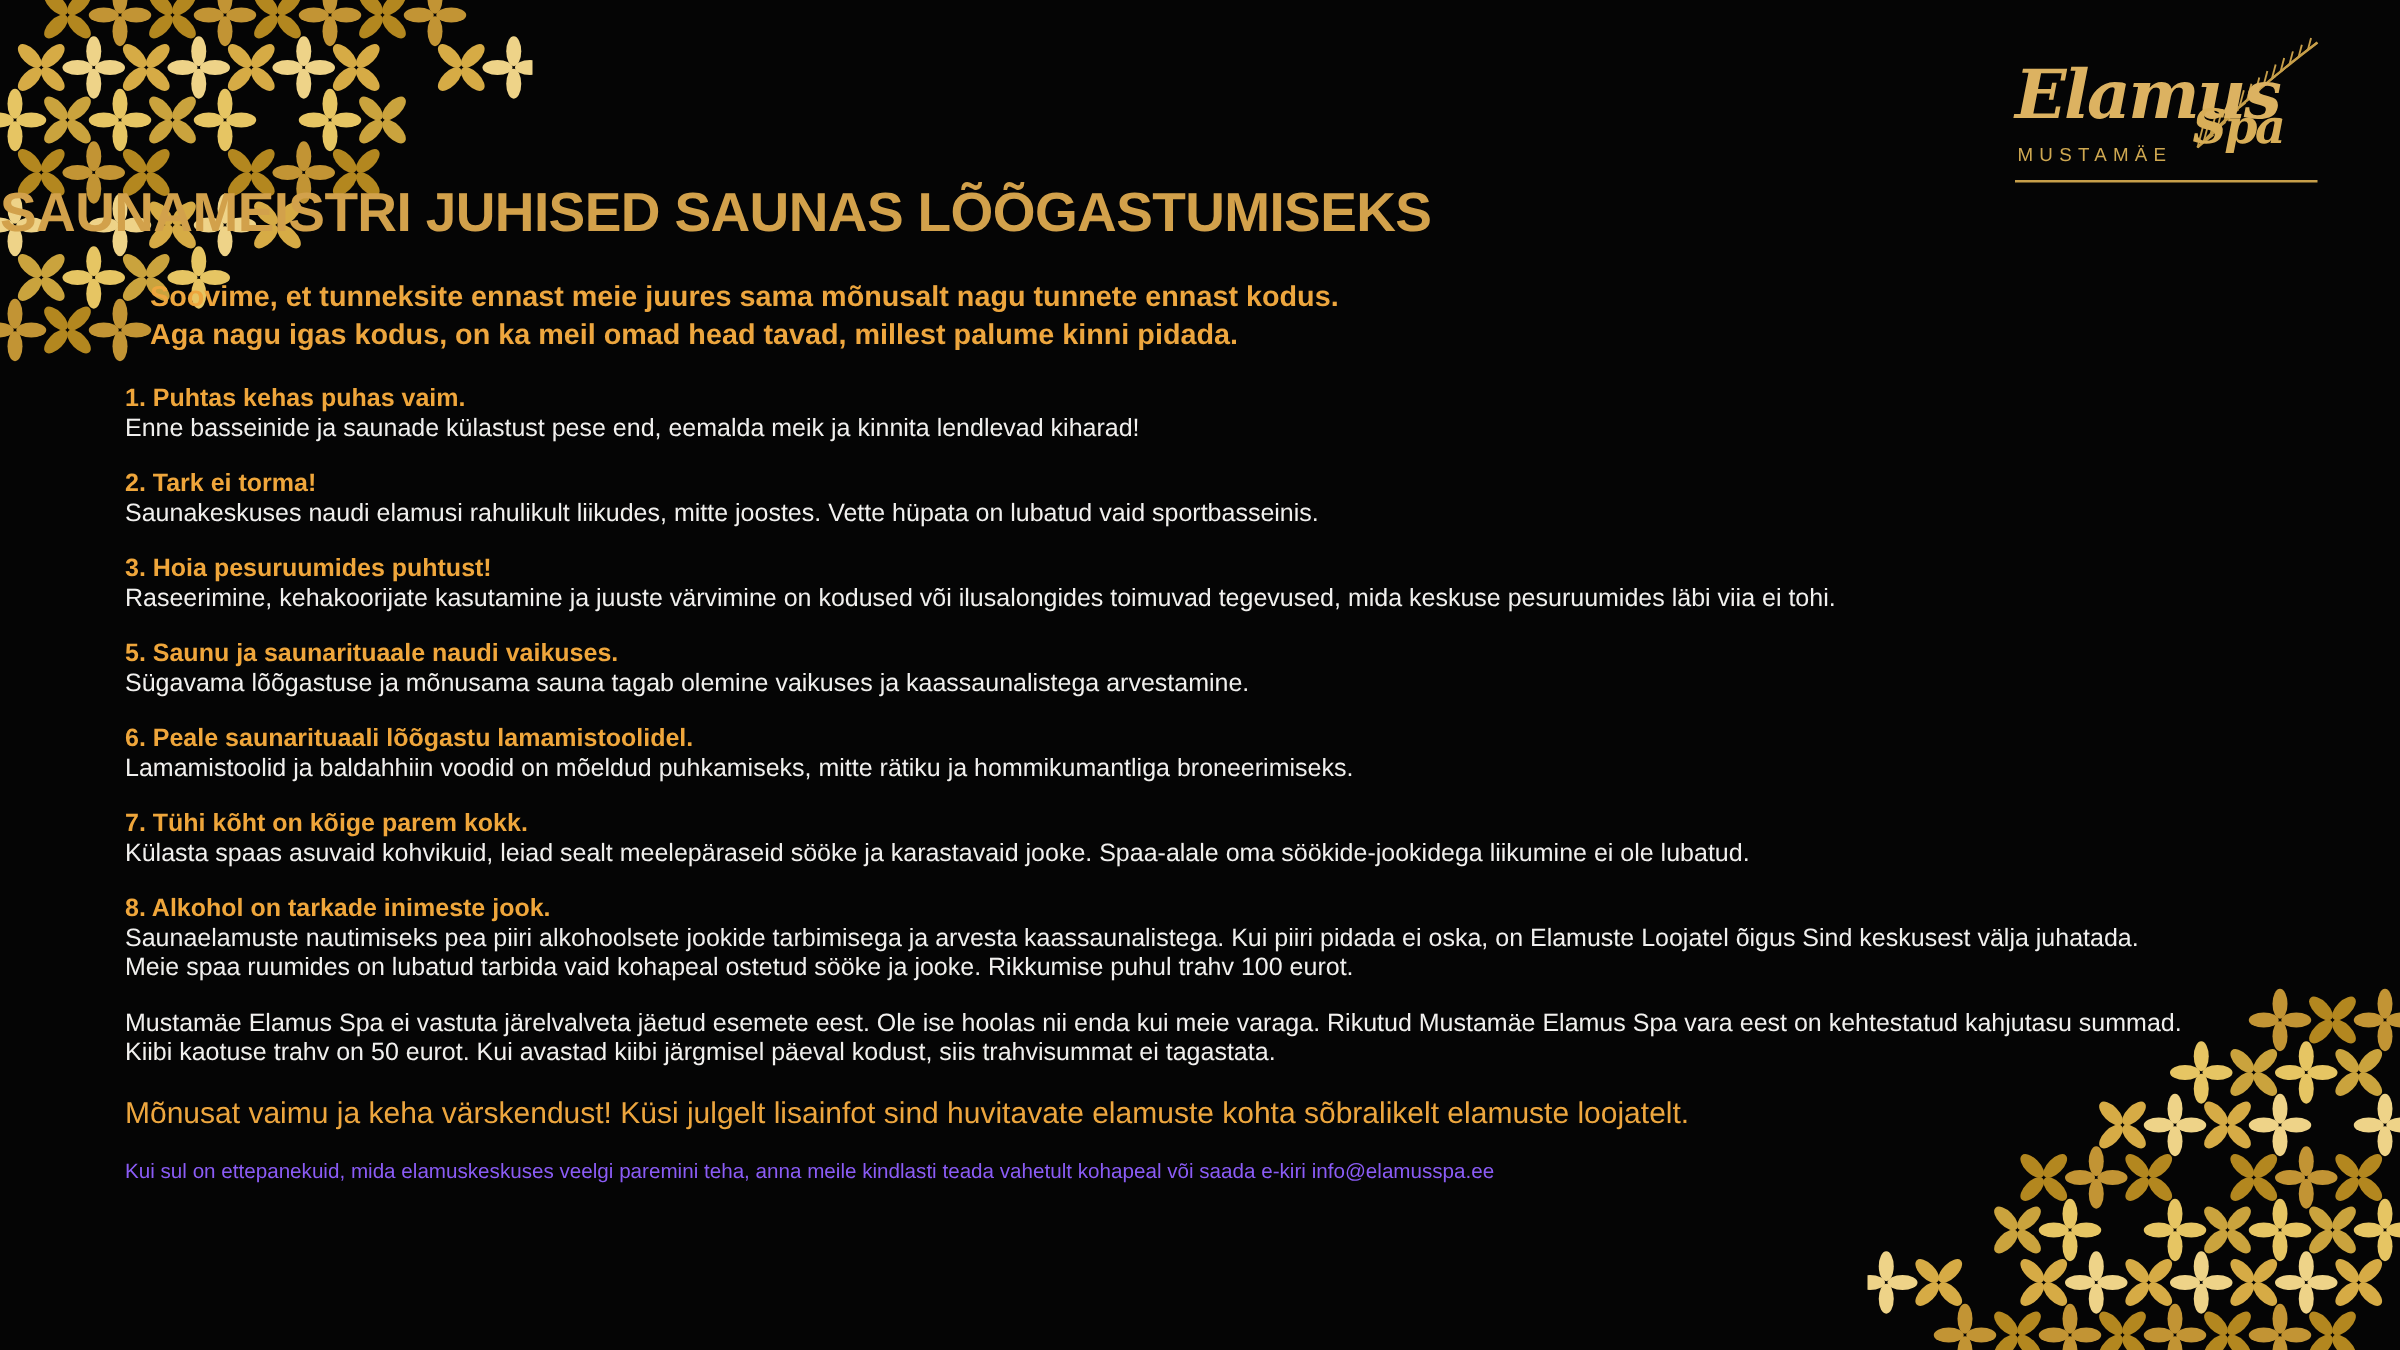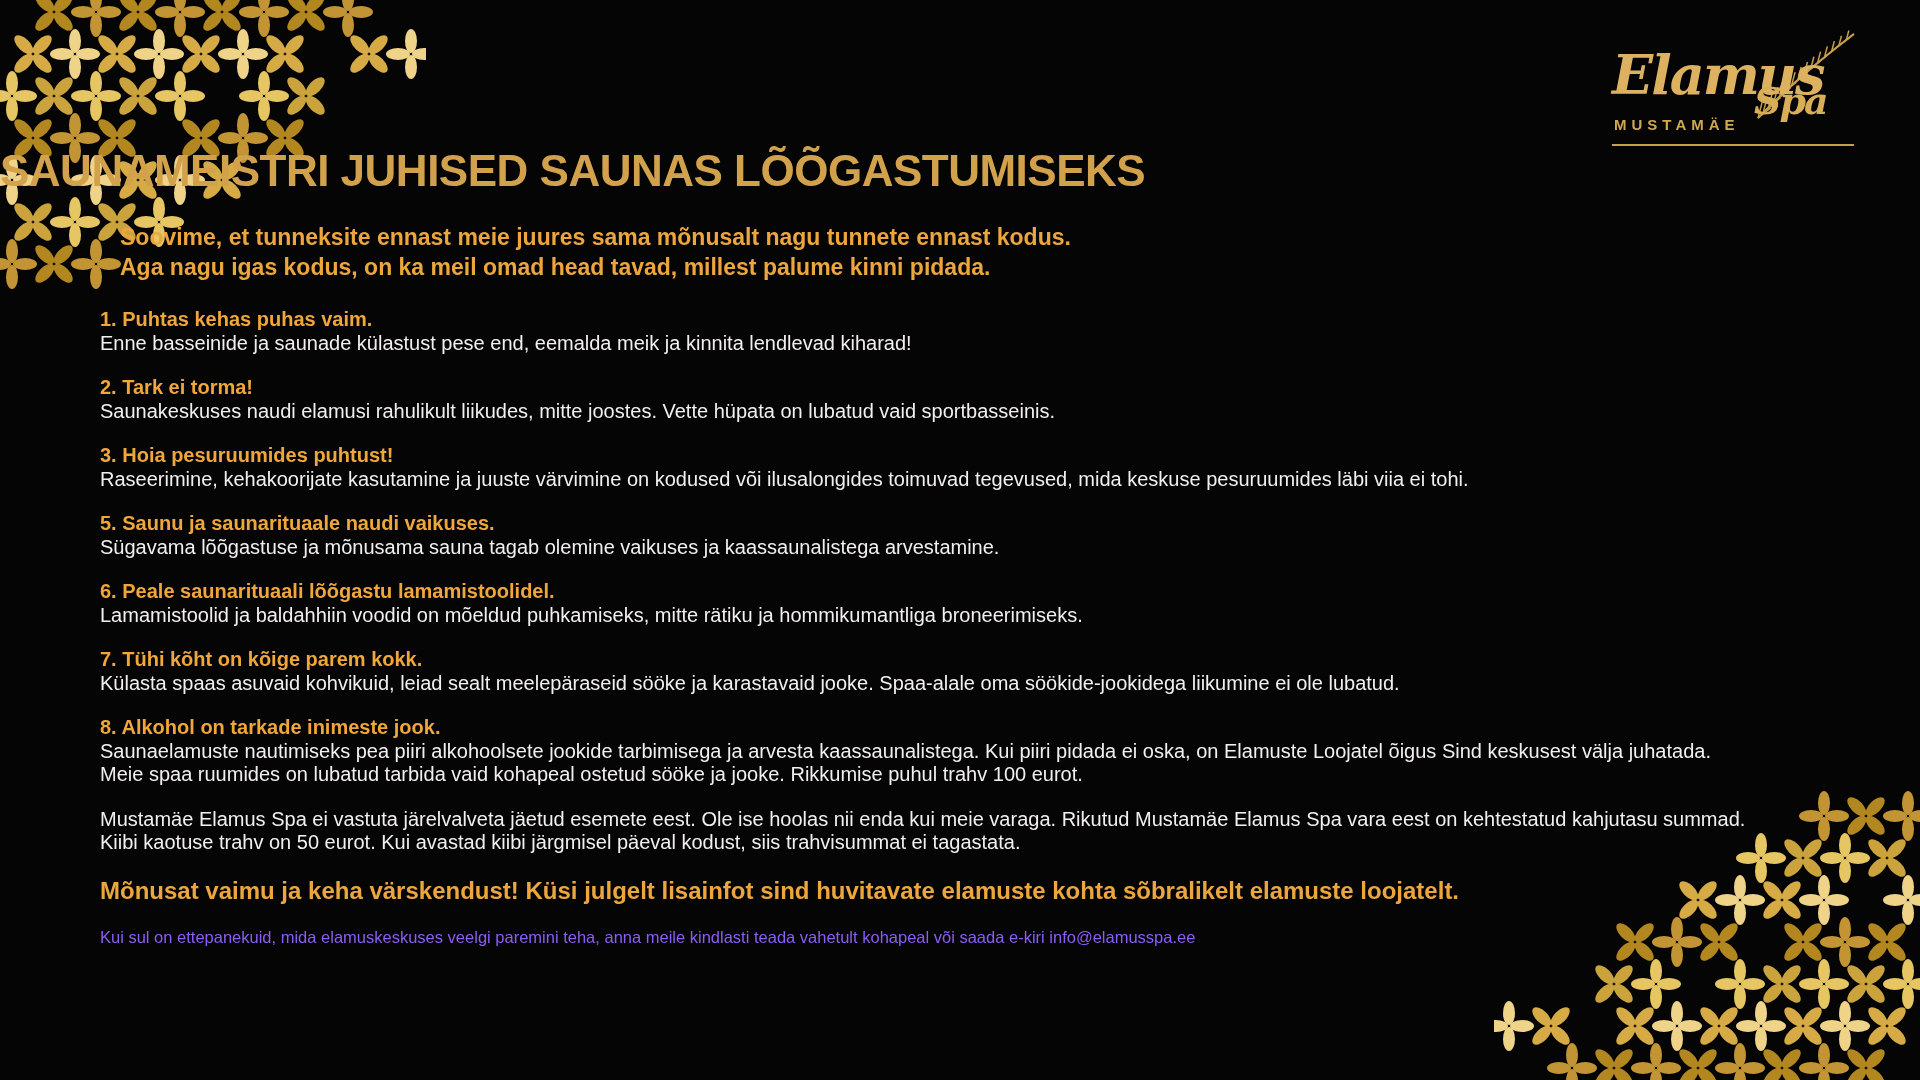--- a/index.html
+++ b/index.html
@@ -23,39 +23,39 @@
     font-size:54px;color:#dcb261;letter-spacing:-2px;line-height:1;
   }
   .logo-spa{
     position:absolute;left:142px;top:42px;
     font-family:"DejaVu Serif", serif;
     font-style:italic;font-weight:bold;
     font-size:38px;color:#d8ae58;letter-spacing:-2px;line-height:1;
   }
   .logo-mustamae{
     position:absolute;left:2px;top:76px;
-    font-size:15px;color:#cfa851;letter-spacing:5px;font-weight:700;
+    font-size:15px;color:#cfa851;letter-spacing:5px;font-weight:400;
   }
   .logo-underline{position:absolute;left:0;top:104px;width:242px;height:2px;background:#c79f4a;}
   .logo-branch{position:absolute;left:138px;top:-14px;width:112px;height:100px;}
   
   .title{
     position:absolute;top:146px;left:0;width:100%;
     text-align:left;
     font-size:44px;font-weight:bold;letter-spacing:-0.5px;
     color:#d2a14b;
   }
   
   .content{position:absolute;left:100px;top:222px;right:80px;}
   .intro{color:#eda63e;font-weight:bold;font-size:23px;line-height:30px;margin-bottom:26px;margin-left:20px;}
   .rules{}
   .rule{margin-bottom:21px;}
   .rule-heading{color:#efa63b;font-weight:bold;font-size:20px;line-height:23.5px;}
   .rule-line{color:#f1f0ee;font-size:20px;line-height:23.5px;font-weight:400;}
-  .closing{color:#eda63e;font-weight:bold;font-size:24px;line-height:30px;}
+  .closing{color:#eda63e;font-weight:normal;font-size:24px;line-height:30px;}
   .footer-note{color:#8b5cf6;font-size:16.5px;margin-top:22px;font-weight:400;}
 </style>
 </head>
 <body>
 
 <div class="poster">
 
   <svg class="deco tl" width="440" height="310" viewBox="0 0 440 310">
     <defs>
       <g id="petal-flower">

